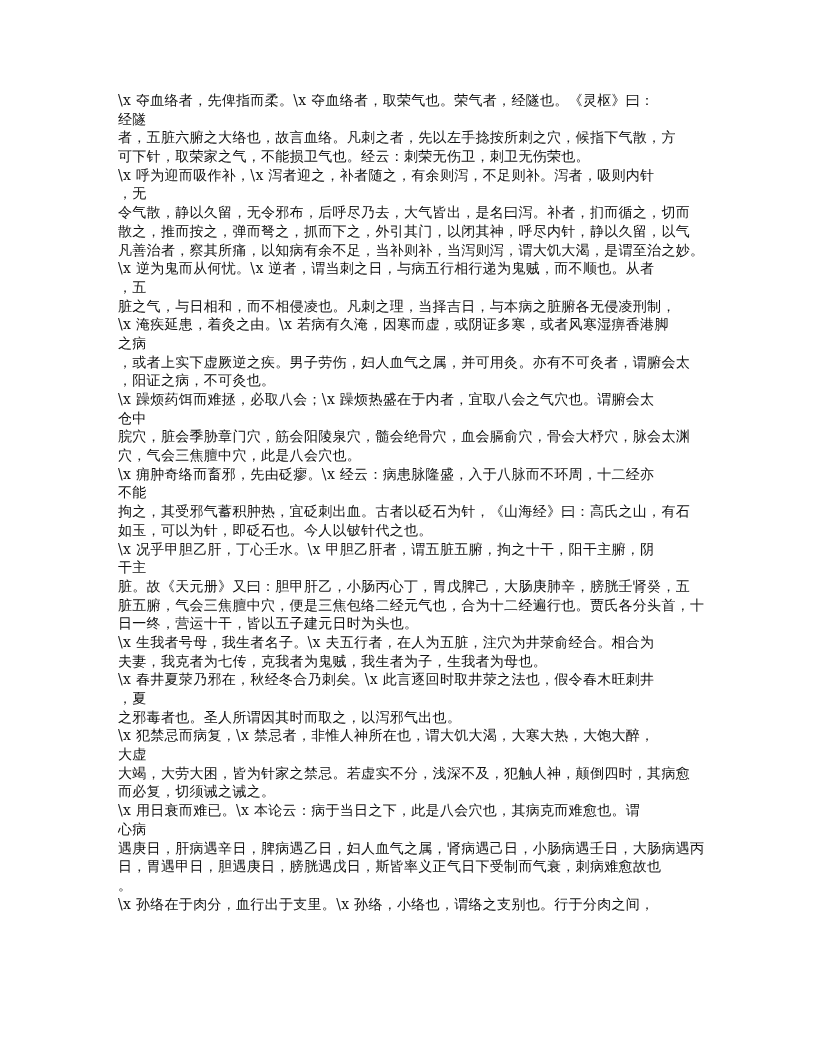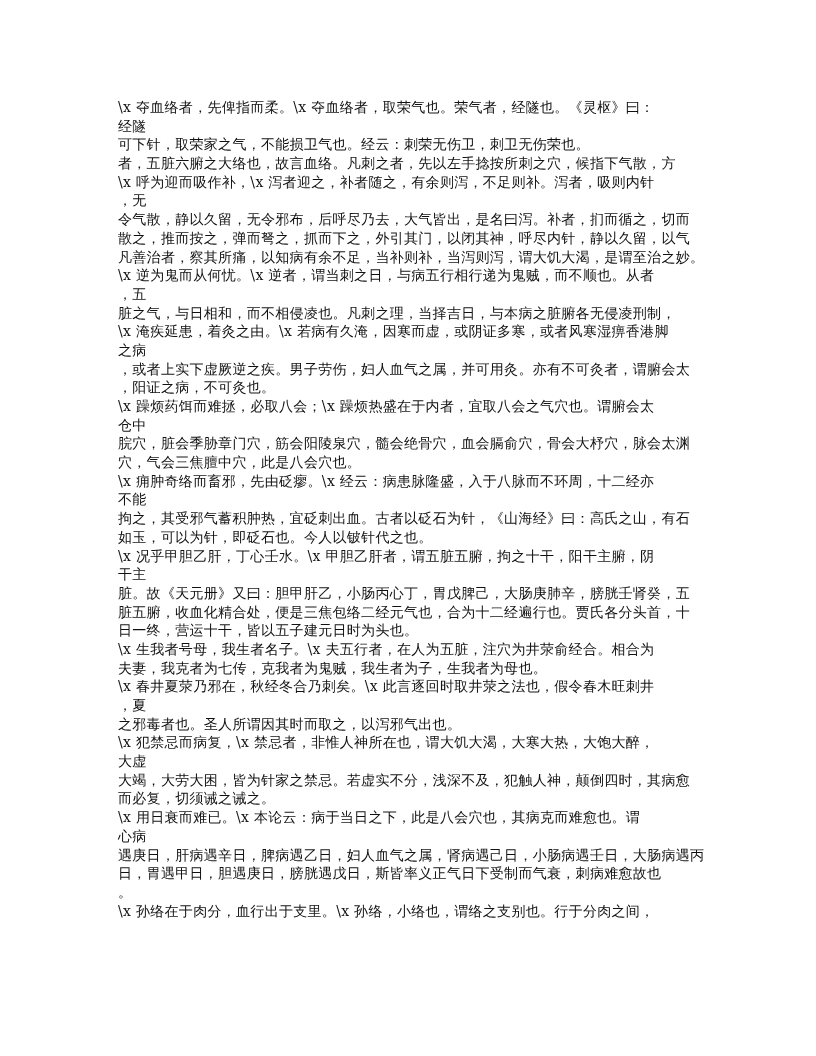--- a/index.html
+++ b/index.html
@@ -15,37 +15,36 @@
   }
   .page {
     position: absolute;
     left: 118px;
     top: 91px;
     width: 580px;
     font-family: "DejaVu Serif", "Liberation Serif", serif;
     font-size: 14px;
     line-height: 18.7px;
     color: #111111;
-    margin-top: 7px;
   }
   .line {
     display: block;
     white-space: pre;
     height: 18.7px;
     letter-spacing: 0.3px;
   }
 </style>
 </head>
 <body>
 
 <div class="page">
   <span class="line">\x 夺血络者，先俾指而柔。\x 夺血络者，取荣气也。荣气者，经隧也。《灵枢》曰：</span>
   <span class="line">经隧</span>
+  <span class="line">者，五脏六腑之大络也，故言血络。凡刺之者，先以左手捻按所刺之穴，候指下气散，方</span>
   <span class="line">可下针，取荣家之气，不能损卫气也。经云：刺荣无伤卫，刺卫无伤荣也。</span>
-  <span class="line">者，五脏六腑之大络也，故言血络。凡刺之者，先以左手捻按所刺之穴，候指下气散，方</span>
   <span class="line">\x 呼为迎而吸作补，\x 泻者迎之，补者随之，有余则泻，不足则补。泻者，吸则内针</span>
   <span class="line">，无</span>
   <span class="line">令气散，静以久留，无令邪布，后呼尽乃去，大气皆出，是名曰泻。补者，扪而循之，切而</span>
   <span class="line">散之，推而按之，弹而弩之，抓而下之，外引其门，以闭其神，呼尽内针，静以久留，以气</span>
   <span class="line">凡善治者，察其所痛，以知病有余不足，当补则补，当泻则泻，谓大饥大渴，是谓至治之妙。</span>
   <span class="line">\x 逆为鬼而从何忧。\x 逆者，谓当刺之日，与病五行相行递为鬼贼，而不顺也。从者</span>
   <span class="line">，五</span>
   <span class="line">脏之气，与日相和，而不相侵凌也。凡刺之理，当择吉日，与本病之脏腑各无侵凌刑制，</span>
   <span class="line">\x 淹疾延患，着灸之由。\x 若病有久淹，因寒而虚，或阴证多寒，或者风寒湿痹香港脚</span>
   <span class="line">之病</span>
@@ -55,21 +54,21 @@
   <span class="line">仓中</span>
   <span class="line">脘穴，脏会季胁章门穴，筋会阳陵泉穴，髓会绝骨穴，血会膈俞穴，骨会大杼穴，脉会太渊</span>
   <span class="line">穴，气会三焦膻中穴，此是八会穴也。</span>
   <span class="line">\x 痈肿奇络而畜邪，先由砭瘳。\x 经云：病患脉隆盛，入于八脉而不环周，十二经亦</span>
   <span class="line">不能</span>
   <span class="line">拘之，其受邪气蓄积肿热，宜砭刺出血。古者以砭石为针，《山海经》曰：高氏之山，有石</span>
   <span class="line">如玉，可以为针，即砭石也。今人以铍针代之也。</span>
   <span class="line">\x 况乎甲胆乙肝，丁心壬水。\x 甲胆乙肝者，谓五脏五腑，拘之十干，阳干主腑，阴</span>
   <span class="line">干主</span>
   <span class="line">脏。故《天元册》又曰：胆甲肝乙，小肠丙心丁，胃戊脾己，大肠庚肺辛，膀胱壬肾癸，五</span>
-  <span class="line">脏五腑，收血化精合处，便是三焦包络二经元气也，合为十二经遍行也。贾氏各分头首，十</span>
+  <span class="line">脏五腑，气会三焦膻中穴，便是三焦包络二经元气也，合为十二经遍行也。贾氏各分头首，十</span>
   <span class="line">日一终，营运十干，皆以五子建元日时为头也。</span>
   <span class="line">\x 生我者号母，我生者名子。\x 夫五行者，在人为五脏，注穴为井荥俞经合。相合为</span>
   <span class="line">夫妻，我克者为七传，克我者为鬼贼，我生者为子，生我者为母也。</span>
   <span class="line">\x 春井夏荥乃邪在，秋经冬合乃刺矣。\x 此言逐回时取井荥之法也，假令春木旺刺井</span>
   <span class="line">，夏</span>
   <span class="line">之邪毒者也。圣人所谓因其时而取之，以泻邪气出也。</span>
   <span class="line">\x 犯禁忌而病复，\x 禁忌者，非惟人神所在也，谓大饥大渴，大寒大热，大饱大醉，</span>
   <span class="line">大虚</span>
   <span class="line">大竭，大劳大困，皆为针家之禁忌。若虚实不分，浅深不及，犯触人神，颠倒四时，其病愈</span>
   <span class="line">而必复，切须诫之诫之。</span>

